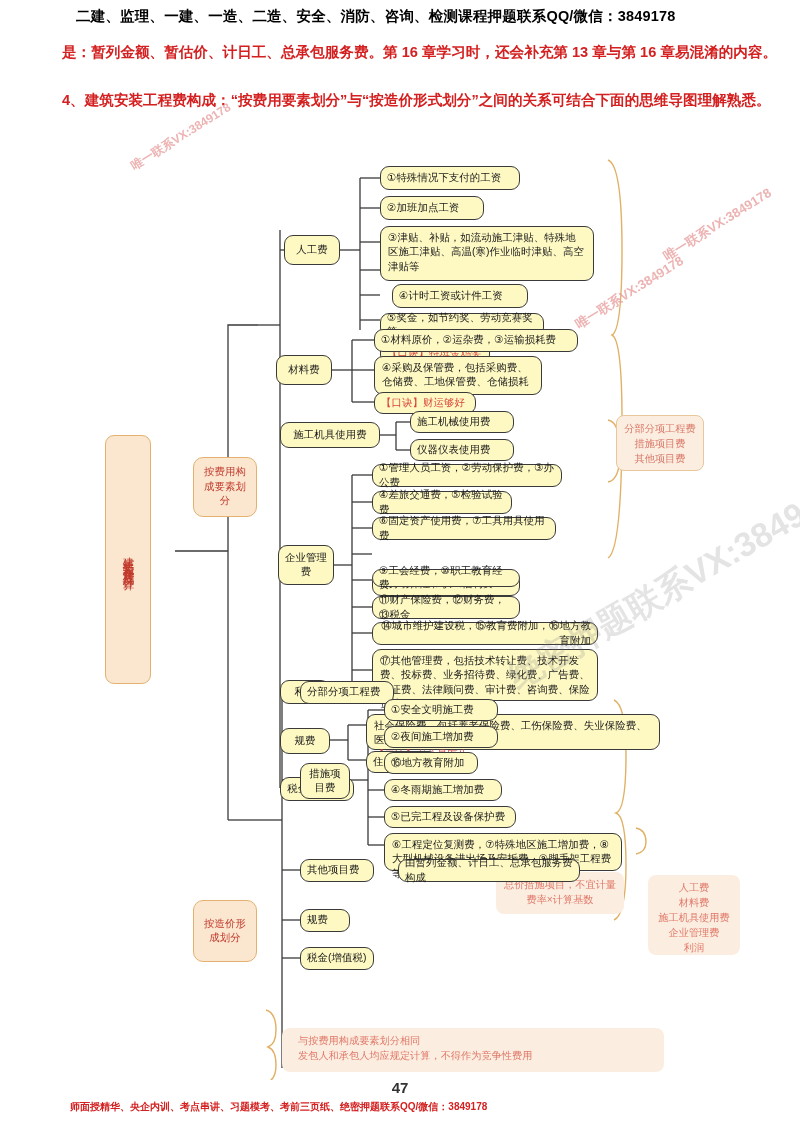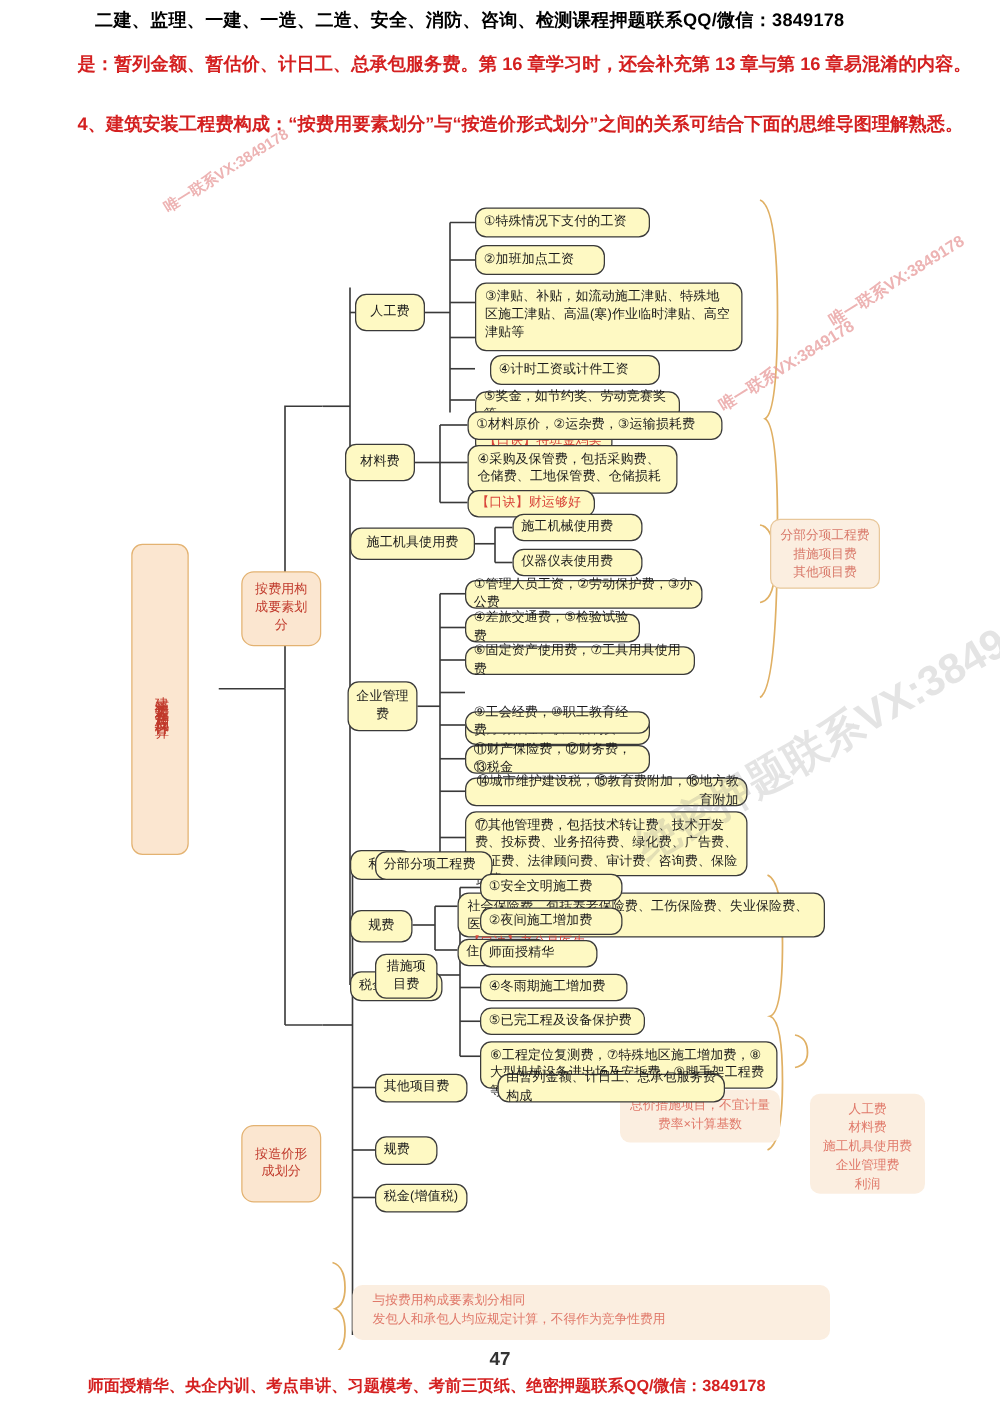--- a/index.html
+++ b/index.html
@@ -13,21 +13,21 @@
   
   .hdr-line{
     position:absolute;color:#000000;font-weight:bold;letter-spacing:.2px;
     white-space:nowrap;
   }
   .hdr-top{left:76px;top:7px;font-size:14.5px;}
   .para{position:absolute;color:#d42020;font-weight:bold;font-size:14.6px;line-height:24px;}
   .para.p1{left:62px;top:40px;width:720px;}
   .para.p2{left:62px;top:88px;width:722px;}
   .footer-line{
-    position:absolute;left:70px;top:1100px;font-size:13px;color:#d42020;
+    position:absolute;left:70px;top:1100px;font-size:10px;color:#d42020;
     font-weight:bold;white-space:nowrap;
   }
   .pagenum{
     position:absolute;left:0;right:0;top:1079px;text-align:center;
     font-size:15px;color:#333;font-weight:bold;
   }
 
   
   .wm{
     position:absolute;color:#e79a9a;opacity:.75;white-space:nowrap;
@@ -244,21 +244,21 @@
       <div>与按费用构成要素划分相同</div>
       <div>发包人和承包人均应规定计算，不得作为竞争性费用</div>
     </div>
 
     <div class="node" style="left:300px;top:551px;width:94px;height:23px;">分部分项工程费</div>
 
     <div class="node" style="left:300px;top:633px;width:50px;height:36px;justify-content:center;text-align:center;">措施项目费</div>
 
     <div class="node" style="left:384px;top:569px;width:114px;height:22px;">①安全文明施工费</div>
     <div class="node" style="left:384px;top:596px;width:114px;height:22px;">②夜间施工增加费</div>
-    <div class="node" style="left:384px;top:622px;width:94px;height:22px;">师面授精华</div>
+    <div class="node" style="left:384px;top:622px;width:94px;height:22px;">⑯地方教育附加</div>
     <div class="node" style="left:384px;top:649px;width:118px;height:22px;">④冬雨期施工增加费</div>
     <div class="node" style="left:384px;top:676px;width:132px;height:22px;">⑤已完工程及设备保护费</div>
     <div class="node multi" style="left:384px;top:703px;width:238px;height:38px;">⑥工程定位复测费，⑦特殊地区施工增加费，⑧大型机械设备进出场及安拆费，⑨脚手架工程费等</div>
 
     <div class="node" style="left:300px;top:729px;width:74px;height:23px;">其他项目费</div>
     <div class="node" style="left:398px;top:729px;width:182px;height:23px;">由暂列金额、计日工、总承包服务费构成</div>
 
     <div class="node" style="left:300px;top:779px;width:50px;height:23px;">规费</div>
     <div class="node" style="left:300px;top:817px;width:74px;height:23px;">税金(增值税)</div>
 

